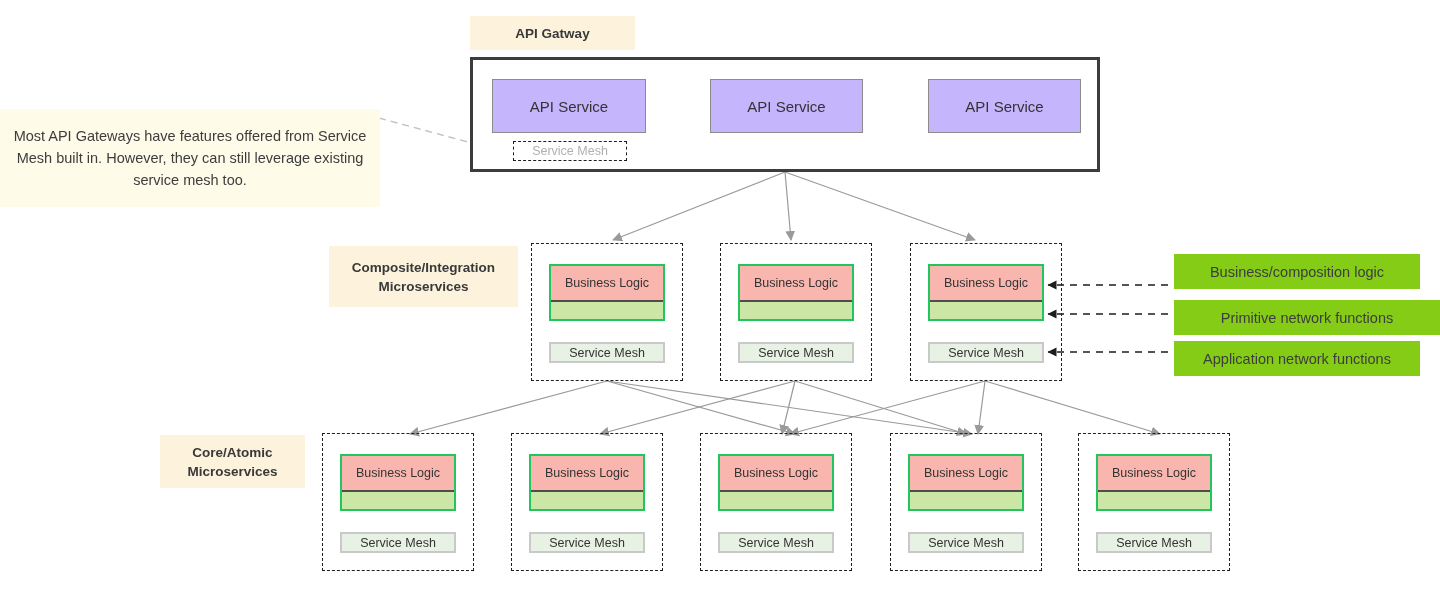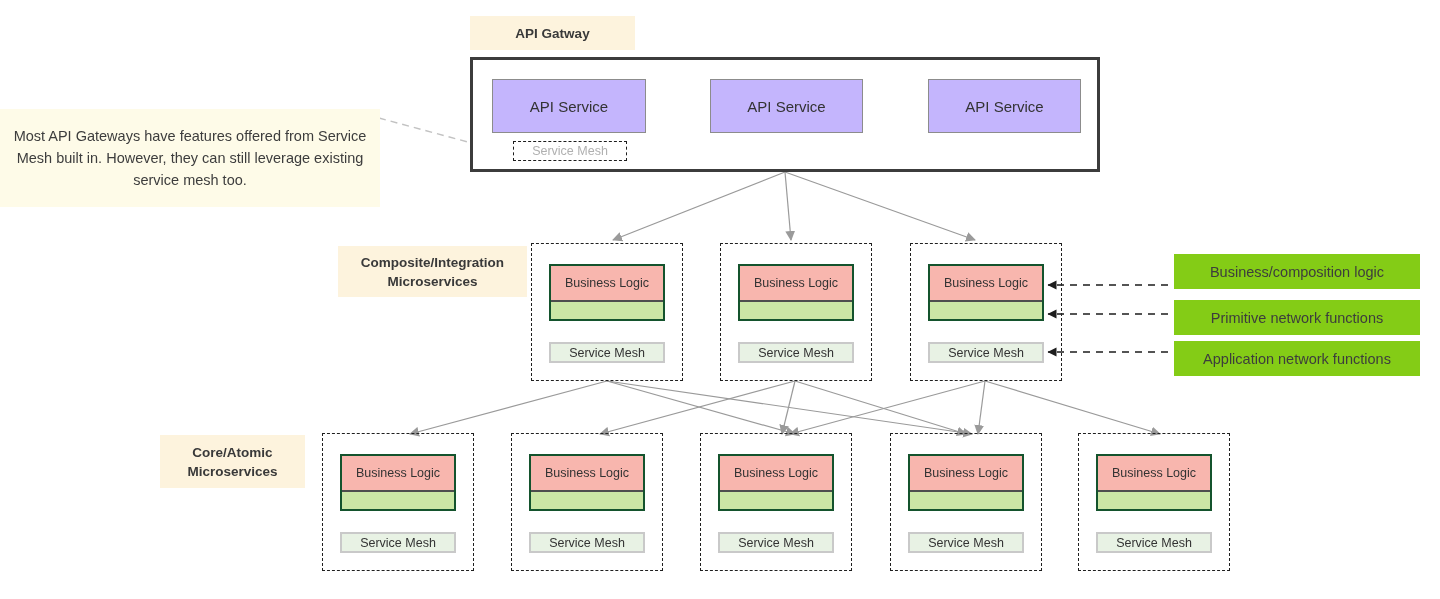--- a/index.html
+++ b/index.html
@@ -98,21 +98,21 @@
 
   
   .pod {
     position: absolute;
     border: 1.6px dashed #1f1f1f;
     background: transparent;
     box-sizing: border-box;
   }
   .stack {
     position: absolute;
-    border: 2px solid #14532d;
+    border: 2px solid #22c55e;
     box-sizing: border-box;
     overflow: hidden;
   }
   .stack .biz {
     background: #f8b6ae;
     color: #333333;
     font-size: 12.5px;
     display: flex;
     align-items: center;
     justify-content: center;
@@ -200,21 +200,21 @@
     <span>API Service</span>
   </div>
   <div class="api-service" style="left:928px; top:79px; width:153px; height:54px;">
     <span>API Service</span>
   </div>
 
   <div class="gw-mesh" style="left:513px; top:141px; width:114px; height:20px;">
     <span>Service Mesh</span>
   </div>
 
-  <div class="tier-label" style="left:338px; top:246px; width:189px; height:51px;">
+  <div class="tier-label" style="left:329px; top:246px; width:189px; height:61px;">
     <span>Composite/Integration Microservices</span>
   </div>
 
   <div class="pod" style="left:531px; top:243px; width:152px; height:138px;"></div>
   <div class="stack" style="left:549px; top:264px; width:116px; height:57px;">
     <div class="biz" style="height:36px;">
       <span>Business Logic</span>
     </div>
     <div class="net" style="height:19px;"></div>
   </div>
@@ -240,21 +240,21 @@
     </div>
     <div class="net" style="height:19px;"></div>
   </div>
   <div class="mesh-chip" style="left:928px; top:342px; width:116px; height:21px;">
     <span>Service Mesh</span>
   </div>
 
   <div class="legend-box" style="left:1174px; top:254px; width:246px; height:35px;">
     <span>Business/composition logic</span>
   </div>
-  <div class="legend-box" style="left:1174px; top:300px; width:246px; height:35px;">
+  <div class="legend-box" style="left:1174px; top:300px; width:266px; height:35px;">
     <span>Primitive network functions</span>
   </div>
   <div class="legend-box" style="left:1174px; top:341px; width:246px; height:35px;">
     <span>Application network functions</span>
   </div>
 
   <div class="tier-label" style="left:160px; top:435px; width:145px; height:53px;">
     <span>Core/Atomic Microservices</span>
   </div>
 

